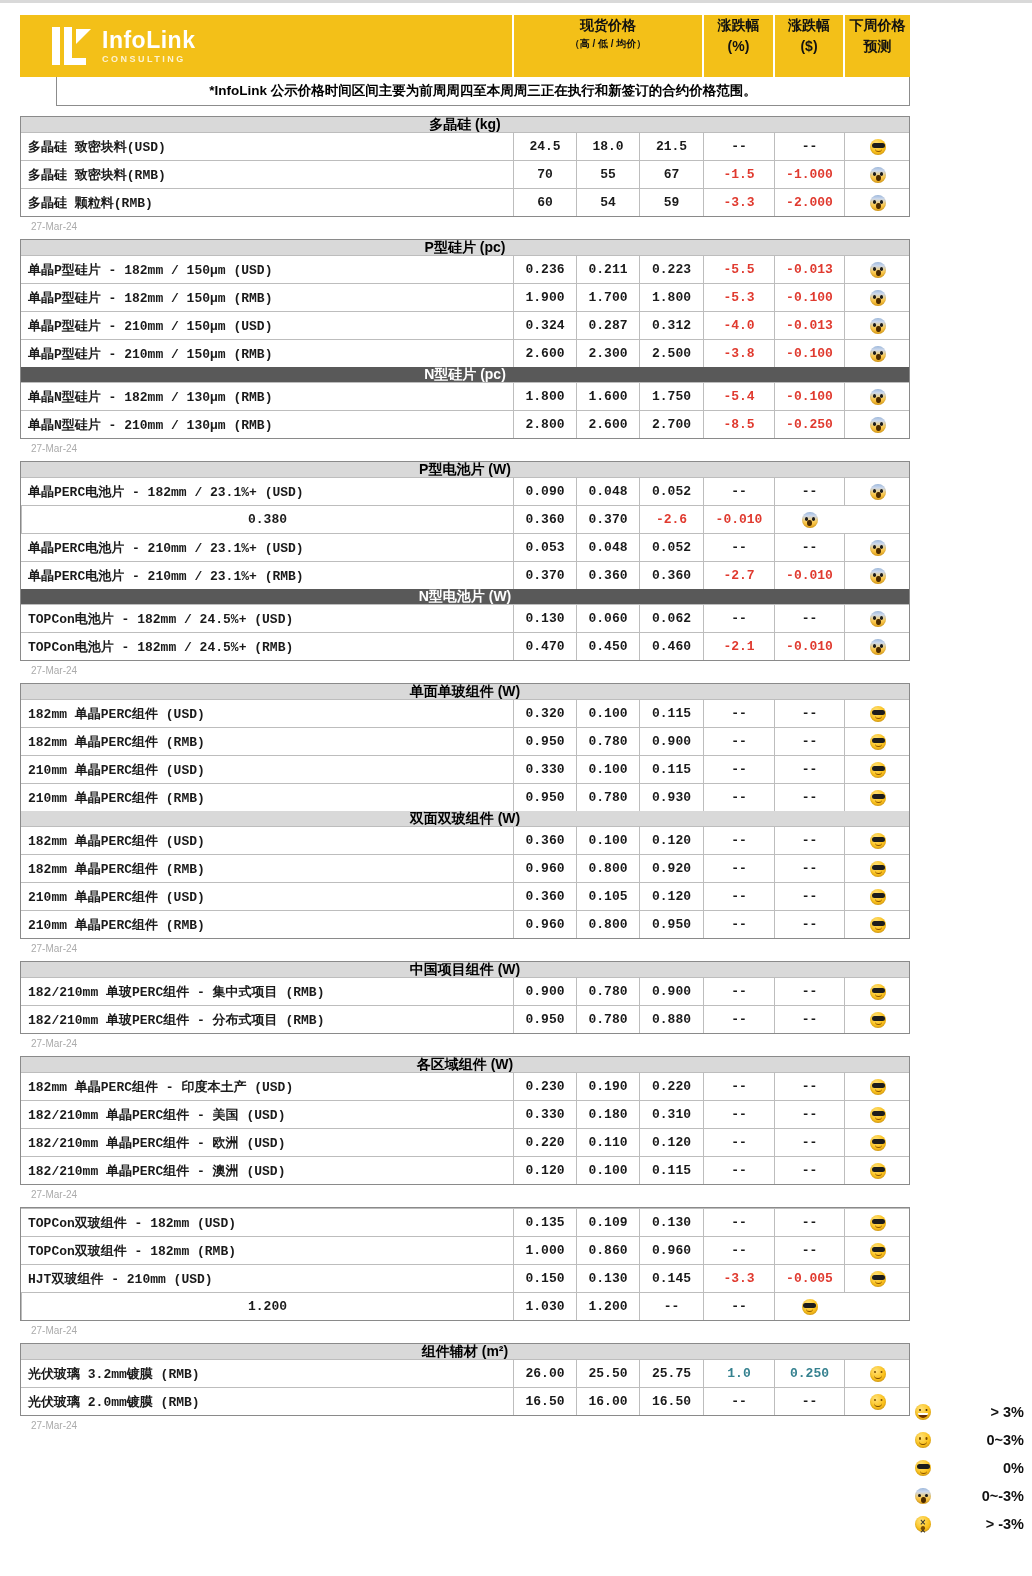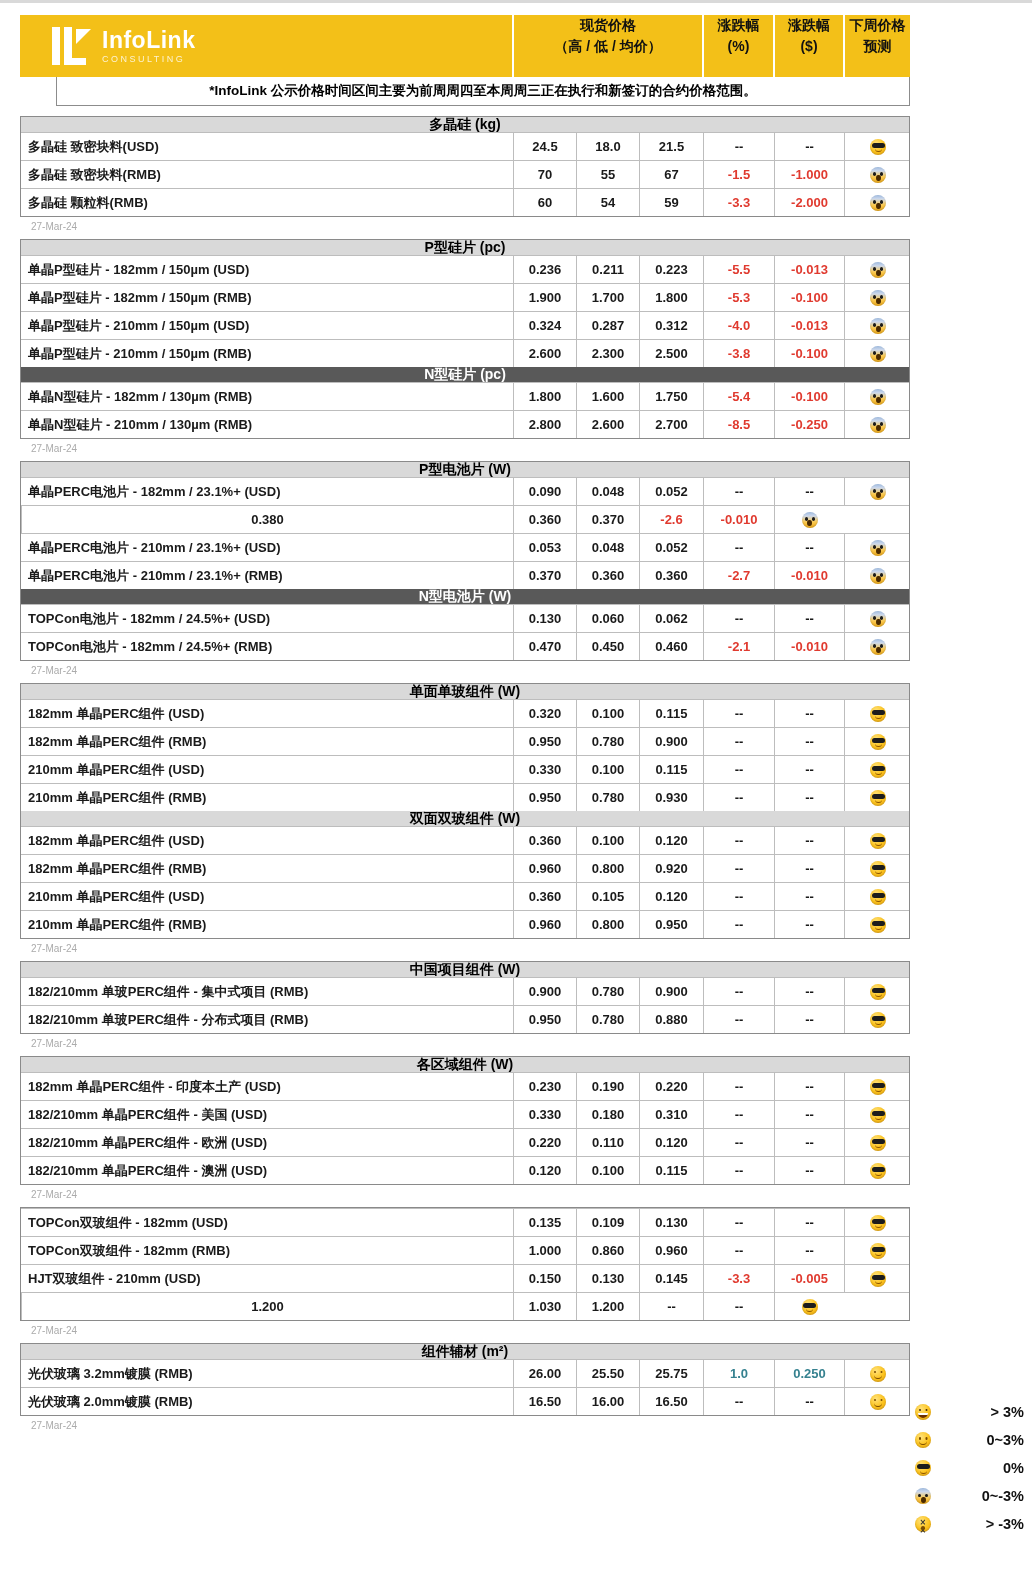--- a/index.html
+++ b/index.html
@@ -16,35 +16,35 @@
   .gold-cell + .gold-cell{border-left:2px solid #fff;}
   .brand-cell{flex-direction:row;justify-content:flex-start;align-items:center;padding-left:32px;gap:10px;}
   .logo-mark{position:relative;width:40px;height:42px;flex:0 0 auto;}
   .logo-bar1{position:absolute;left:0;top:2px;width:8px;height:38px;background:#fff;}
   .logo-bar2{position:absolute;left:12px;top:2px;width:8px;height:38px;background:#fff;}
   .logo-foot{position:absolute;left:12px;top:33px;width:22px;height:7px;background:#fff;}
   .logo-tri{position:absolute;left:24px;top:4px;width:15px;height:15px;background:#fff;
     clip-path:polygon(0 0,100% 0,0 100%);}
   .brand-text{display:flex;flex-direction:column;line-height:1.05;}
   .brand-name{color:#fff;font-size:23px;font-weight:700;letter-spacing:.5px;}
-  .brand-sub{color:rgba(255,255,255,.8);font-size:9px;font-weight:400;letter-spacing:2.5px;margin-top:3px;}
-  .spot-sub{font-size:14px;}
+  .brand-sub{color:rgba(255,255,255,.8);font-size:9px;font-weight:700;letter-spacing:2.5px;margin-top:3px;}
+  .spot-sub{font-size:10px;}
 
   
   .note-row{border:1px solid #8c8c8c;border-top:none;height:28px;display:flex;align-items:center;
     justify-content:center;font-size:13.5px;font-weight:700;color:#000;background:#fff;margin-left:36px;}
 
   
   #blocks{margin-top:10px;}
   .block{border:1px solid #8a8a8a;background:#fff;}
   .section-header{height:15px;display:flex;align-items:center;justify-content:center;
     background:var(--sec-light,#D9D9D9);font-size:14px;font-weight:700;color:#000;}
   .section-header.dark{background:var(--sec-dark,#595959);color:#fff;}
   .row{display:grid;grid-template-columns:492px 63px 63px 64px 71px 70px 67px;height:27px;
-    border-top:1px solid #bdbdbd;}
+    border-top:1px solid #bdbdbd;font-family:Liberation Mono, monospace;}
   .cell{display:flex;align-items:center;justify-content:center;font-size:13px;font-weight:700;
     border-left:1px solid #bdbdbd;overflow:hidden;white-space:nowrap;}
   .cell.label{justify-content:flex-start;padding-left:7px;border-left:none;}
   .chg-down{color:var(--red,#E03A2F);}
   .chg-up{color:var(--teal,#35818F);}
   .chg-flat{color:#1a1a1a;}
   .date-stamp{font-size:10px;color:#ababab;margin:4px 0 7px 11px;font-weight:400;}
 
   
   .face{display:inline-block;width:16px;height:16px;border-radius:50%;position:relative;

